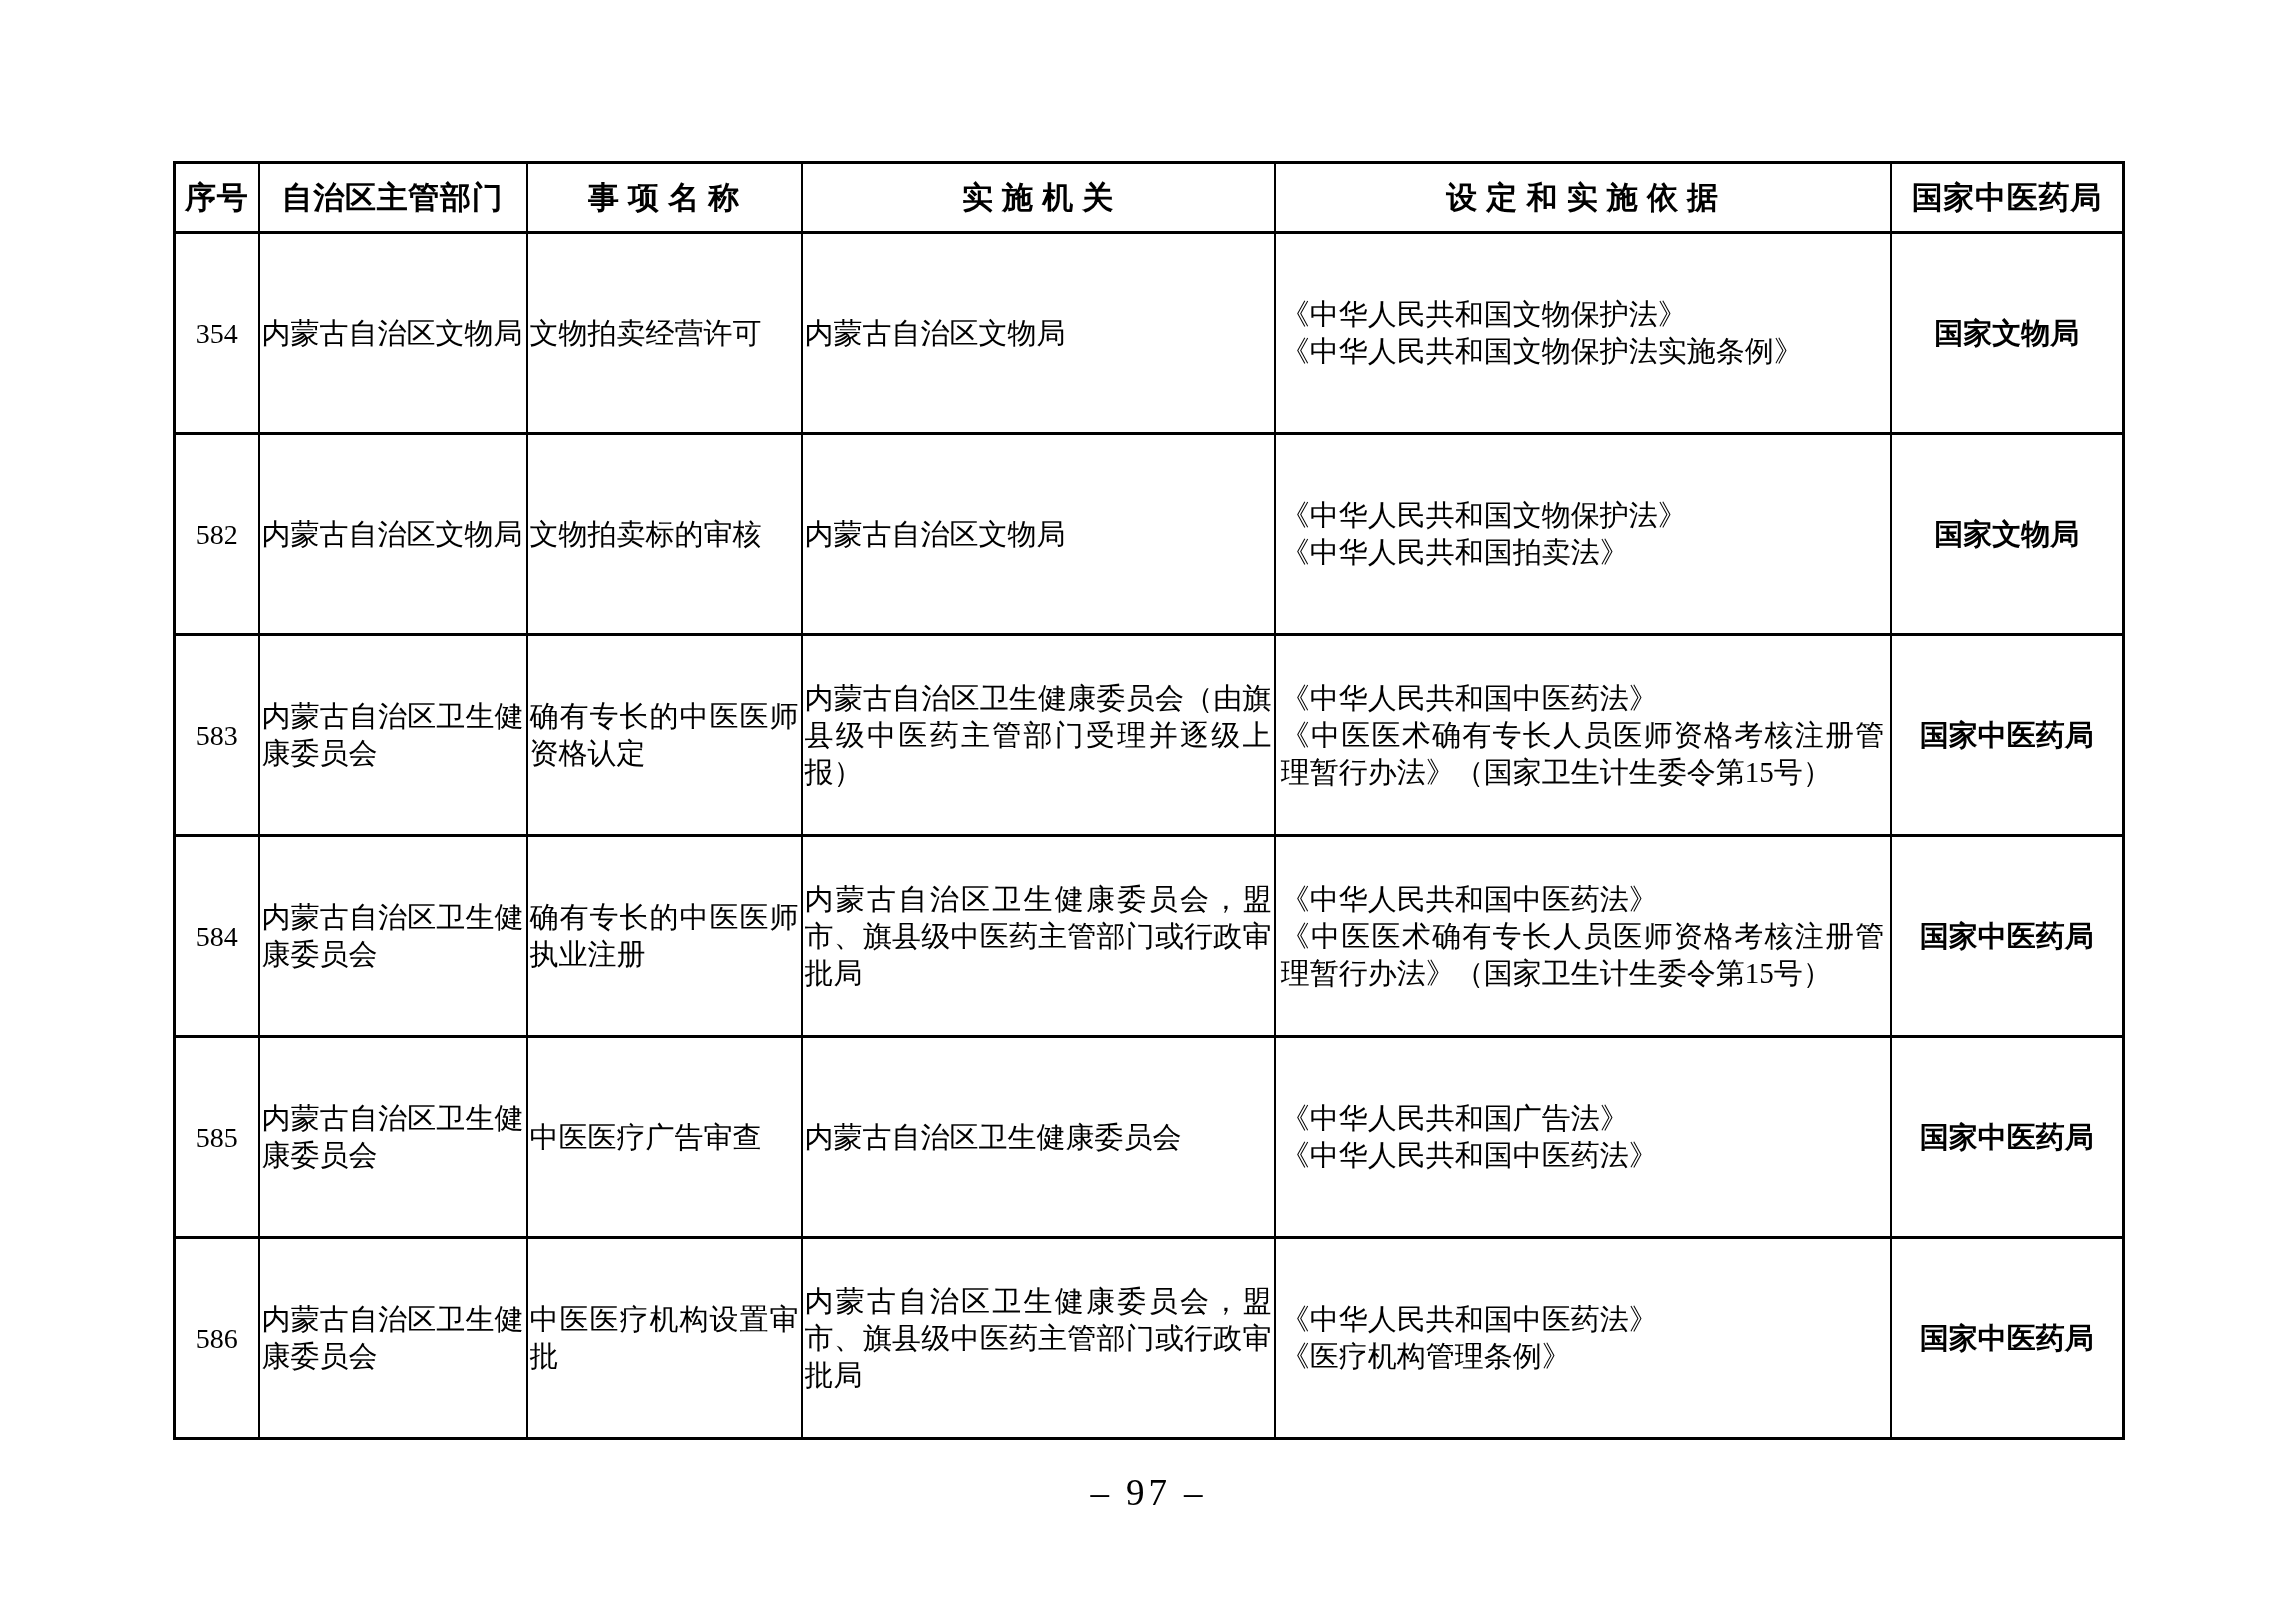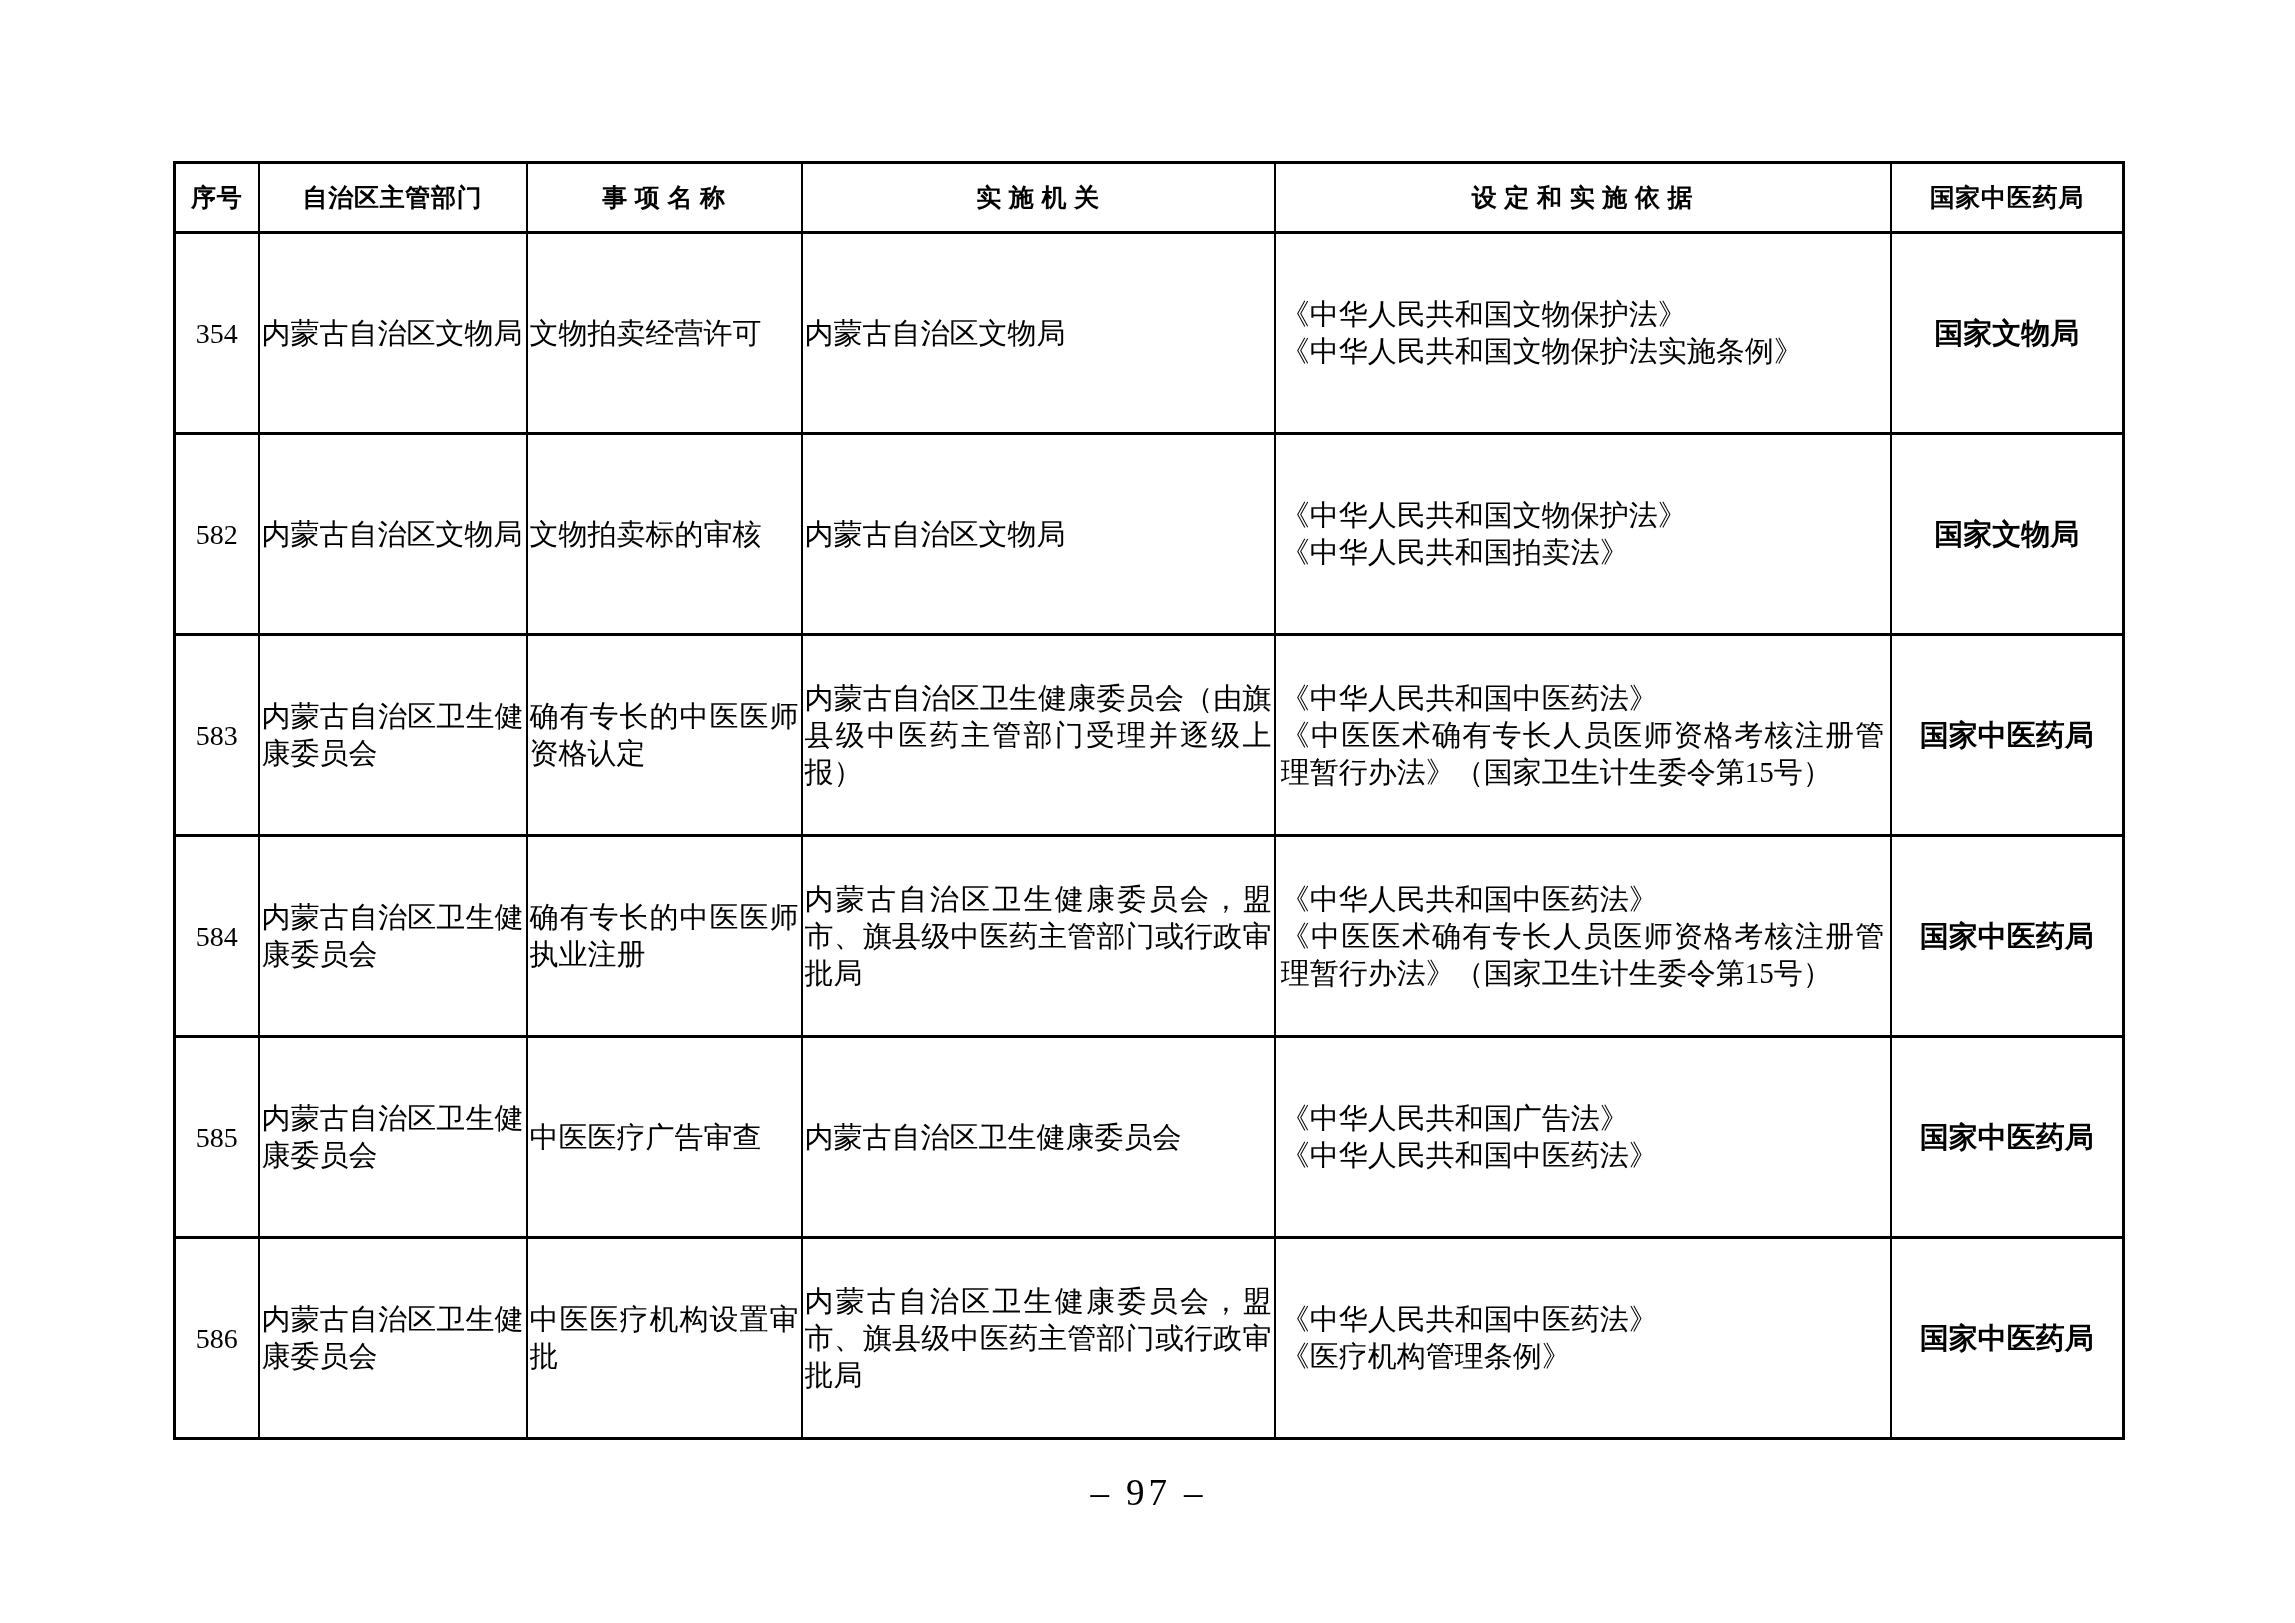--- a/index.html
+++ b/index.html
@@ -30,21 +30,21 @@
     border-top: 3.3px solid #000000;
     border-bottom: 3.3px solid #000000;
     vertical-align: middle;
     overflow: hidden;
     word-break: normal;
     line-break: strict;
   }
   .doc-table thead tr { height: 70px; }
   .doc-table tbody tr { height: 201px; }
   .doc-table th {
-    font-size: 25px;
+    font-size: 31px;
     font-weight: bold;
     text-align: center;
     padding: 0 3px;
     letter-spacing: 0.7px;
   }
   .doc-table td {
     font-size: 29px;
     line-height: 37px;
   }
   td.c-no {

